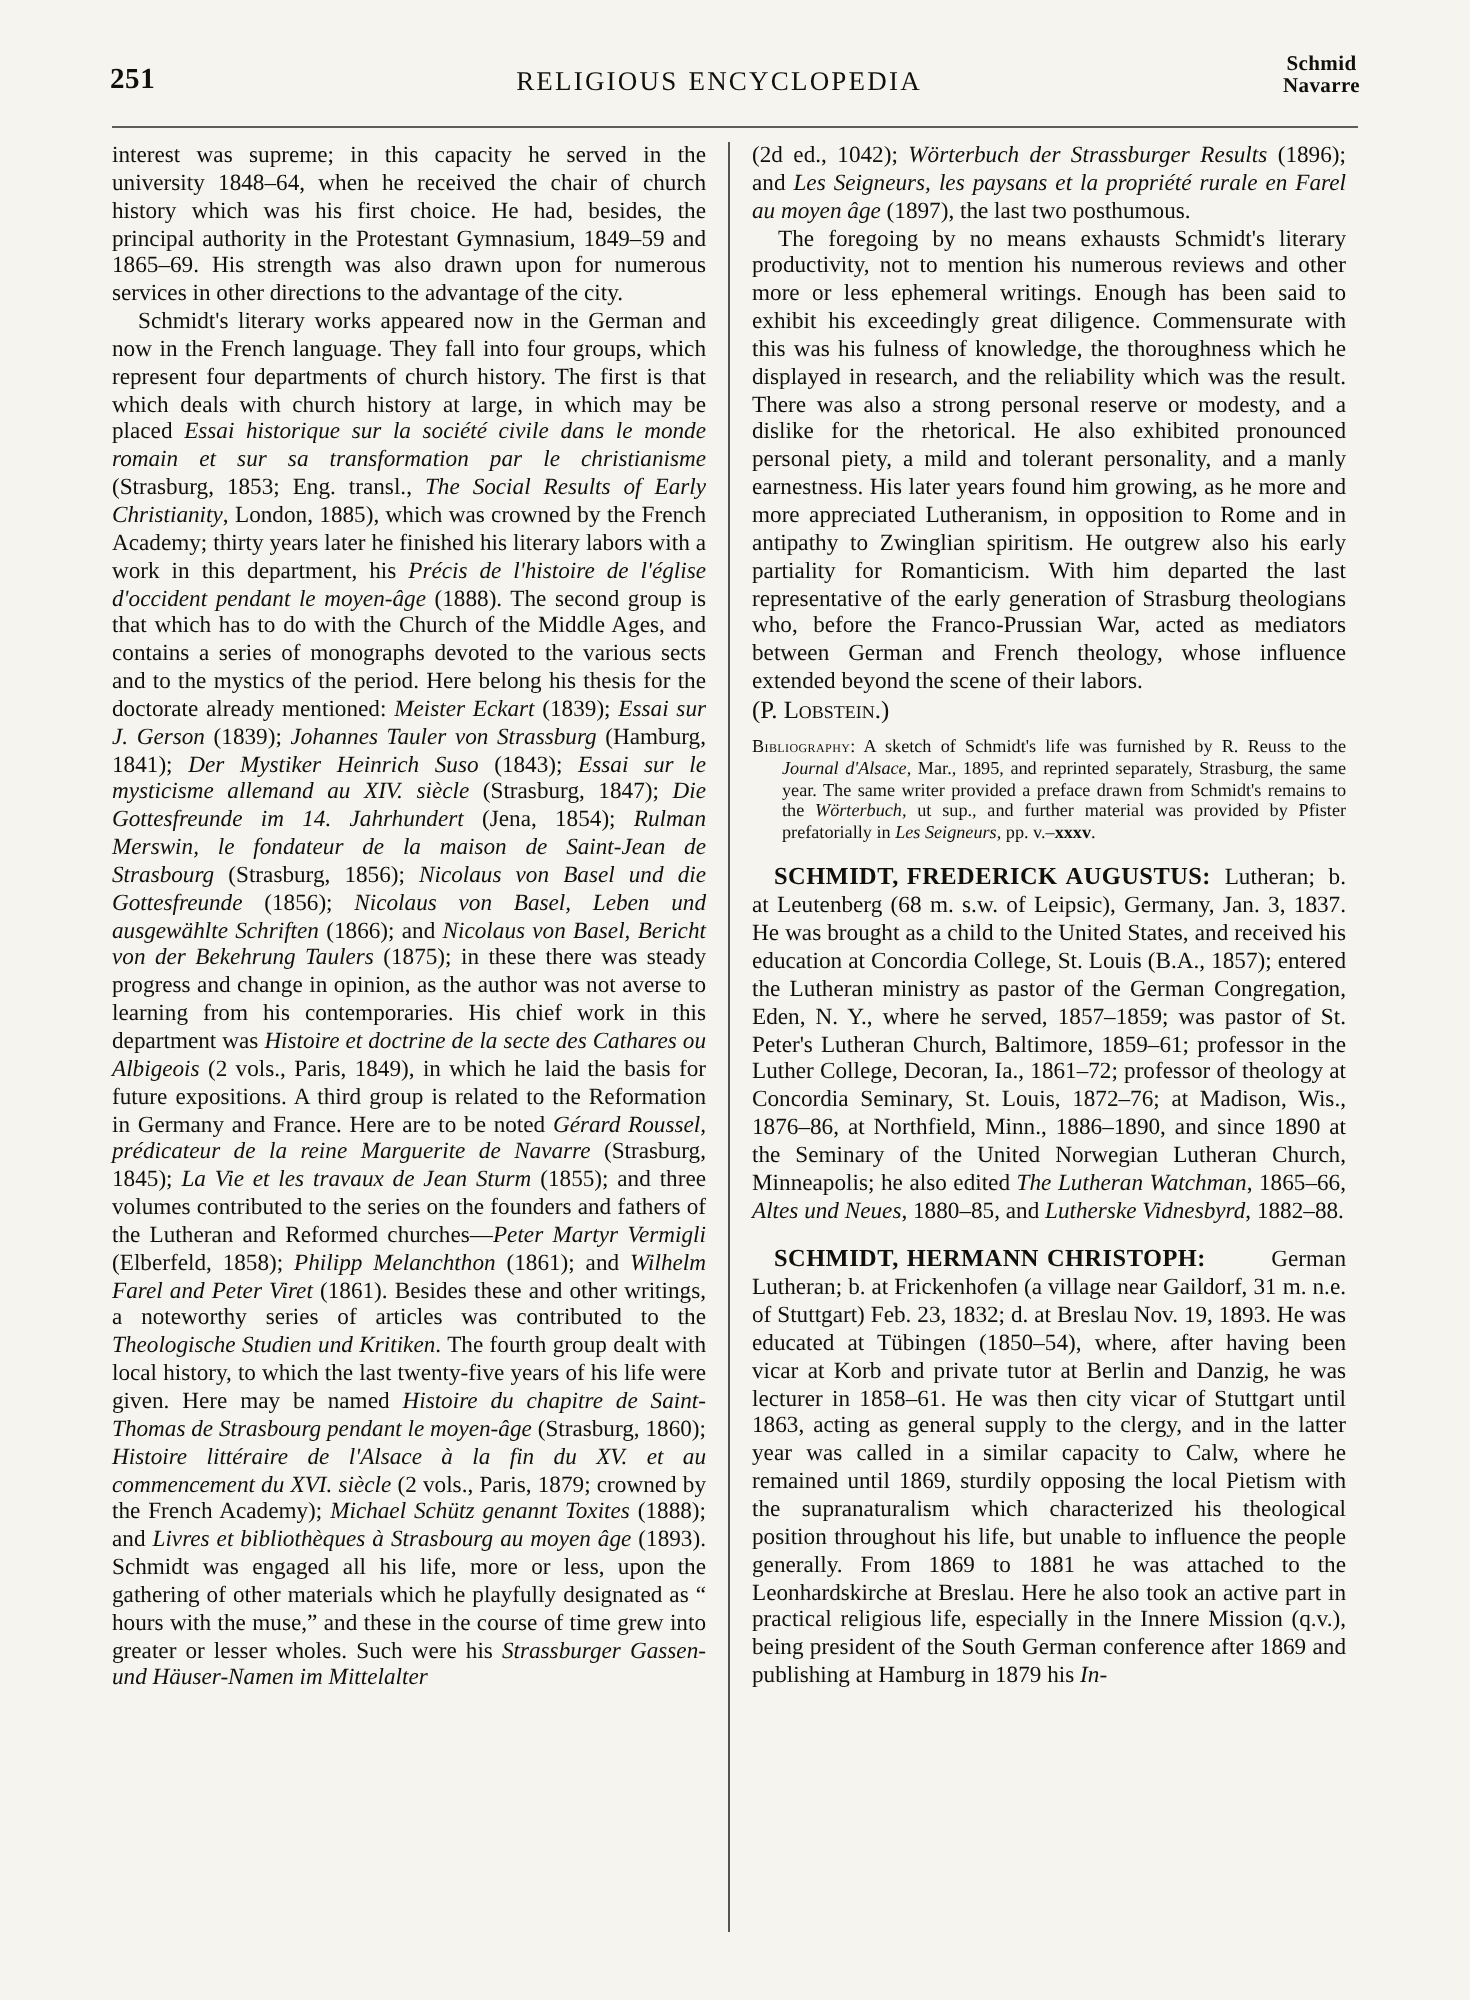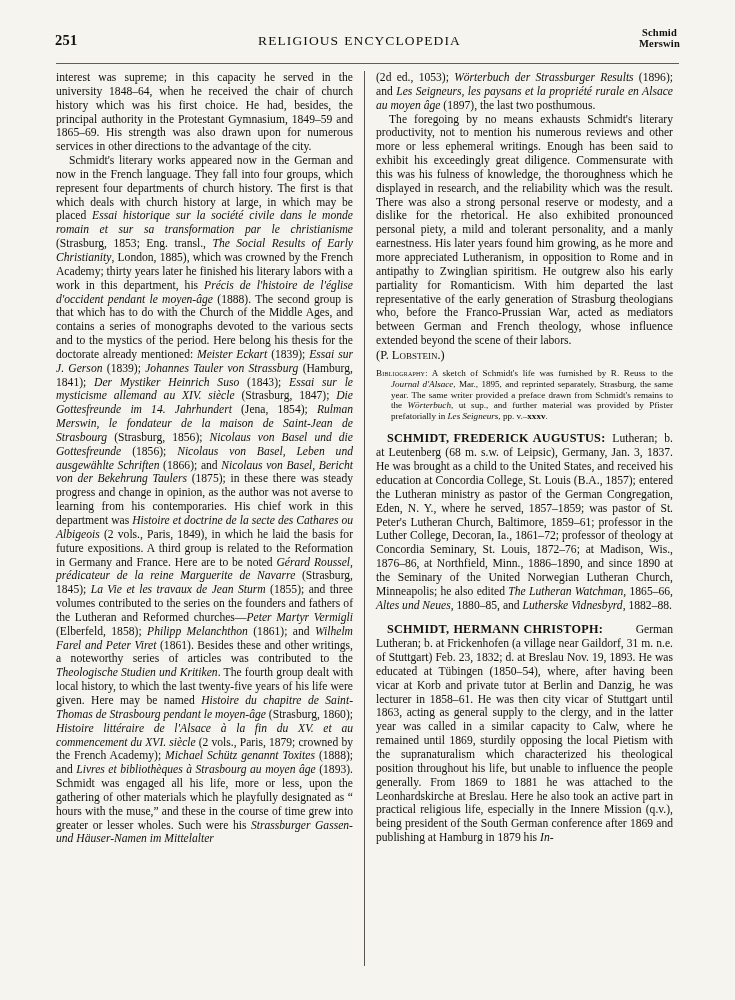--- a/index.html
+++ b/index.html
@@ -172,40 +172,40 @@
 
 <div class="page">
 
   <div class="running-head">
     <div class="folio">251</div>
     <div class="head-title">
       <span>RELIGIOUS</span><span class="gap"></span><span>ENCYCLOPEDIA</span>
     </div>
     <div class="head-entry">
       <div>Schmid</div>
-      <div>Merswin</div>
+      <div>Navarre</div>
     </div>
   </div>
 
   <div class="head-rule"></div>
 
   <div class="columns">
     <div class="col-rule"></div>
 
     <div class="col col-left">
 
       <p>interest was supreme; in this capacity he served in the university 1848–64, when he received the chair of church history which was his first choice.  He had, besides, the principal authority in the Protestant Gymnasium, 1849–59 and 1865–69.  His strength was also drawn upon for numerous services in other directions to the advantage of the city.</p>
 
       <p class="indent"><span>Schmidt's literary works appeared now in the German and now in the French language.  They fall into four groups, which represent four departments of church history.  The first is that which deals with church history at large, in which may be placed </span><i>Essai historique sur la société civile dans le monde romain et sur sa transformation par le christianisme</i><span> (Strasburg, 1853; Eng. transl., </span><i>The Social Results of Early Christianity</i><span>, London, 1885), which was crowned by the French Academy; thirty years later he finished his literary labors with a work in this department, his </span><i>Précis de l'histoire de l'église d'occident pendant le moyen-âge</i><span> (1888).  The second group is that which has to do with the Church of the Middle Ages, and contains a series of monographs devoted to the various sects and to the mystics of the period.  Here belong his thesis for the doctorate already mentioned: </span><i>Meister Eckart</i><span> (1839); </span><i>Essai sur J. Gerson</i><span> (1839); </span><i>Johannes Tauler von Strassburg</i><span> (Hamburg, 1841); </span><i>Der Mystiker Heinrich Suso</i><span> (1843); </span><i>Essai sur le mysticisme allemand au XIV. siècle</i><span> (Strasburg, 1847); </span><i>Die Gottesfreunde im 14. Jahrhundert</i><span> (Jena, 1854); </span><i>Rulman Merswin, le fondateur de la maison de Saint-Jean de Strasbourg</i><span> (Strasburg, 1856); </span><i>Nicolaus von Basel und die Gottesfreunde</i><span> (1856); </span><i>Nicolaus von Basel, Leben und ausgewählte Schriften</i><span> (1866); and </span><i>Nicolaus von Basel, Bericht von der Bekehrung Taulers</i><span> (1875); in these there was steady progress and change in opinion, as the author was not averse to learning from his contemporaries.  His chief work in this department was </span><i>Histoire et doctrine de la secte des Cathares ou Albigeois</i><span> (2 vols., Paris, 1849), in which he laid the basis for future expositions.  A third group is related to the Reformation in Germany and France.  Here are to be noted </span><i>Gérard Roussel, prédicateur de la reine Marguerite de Navarre</i><span> (Strasburg, 1845); </span><i>La Vie et les travaux de Jean Sturm</i><span> (1855); and three volumes contributed to the series on the founders and fathers of the Lutheran and Reformed churches—</span><i>Peter Martyr Vermigli</i><span> (Elberfeld, 1858); </span><i>Philipp Melanchthon</i><span> (1861); and </span><i>Wilhelm Farel and Peter Viret</i><span> (1861).  Besides these and other writings, a noteworthy series of articles was contributed to the </span><i>Theologische Studien und Kritiken</i><span>.  The fourth group dealt with local history, to which the last twenty-five years of his life were given.  Here may be named </span><i>Histoire du chapitre de Saint-Thomas de Strasbourg pendant le moyen-âge</i><span> (Strasburg, 1860); </span><i>Histoire littéraire de l'Alsace à la fin du XV. et au commencement du XVI. siècle</i><span> (2 vols., Paris, 1879; crowned by the French Academy); </span><i>Michael Schütz genannt Toxites</i><span> (1888); and </span><i>Livres et bibliothèques à Strasbourg au moyen âge</i><span> (1893).  Schmidt was engaged all his life, more or less, upon the gathering of other materials which he playfully designated as “ hours with the muse,” and these in the course of time grew into greater or lesser wholes.  Such were his </span><i>Strassburger Gassen- und Häuser-Namen im Mittelalter</i></p>
 
     </div>
 
     <div class="col col-right">
 
-      <p><span>(2d ed., 1053); </span><i>Wörterbuch der Strassburger Results</i><span> (1896); and </span><i>Les Seigneurs, les paysans et la propriété rurale en Alsace au moyen âge</i><span> (1897), the last two posthumous.</span></p>
+      <p><span>(2d ed., 1042); </span><i>Wörterbuch der Strassburger Results</i><span> (1896); and </span><i>Les Seigneurs, les paysans et la propriété rurale en Farel au moyen âge</i><span> (1897), the last two posthumous.</span></p>
 
       <p class="indent">The foregoing by no means exhausts Schmidt's literary productivity, not to mention his numerous reviews and other more or less ephemeral writings.  Enough has been said to exhibit his exceedingly great diligence.  Commensurate with this was his fulness of knowledge, the thoroughness which he displayed in research, and the reliability which was the result.   There was also a strong personal reserve or modesty, and a dislike for the rhetorical.  He also exhibited pronounced personal piety, a mild and tolerant personality, and a manly earnestness.  His later years found him growing, as he more and more appreciated Lutheranism, in opposition to Rome and in antipathy to Zwinglian spiritism.  He outgrew also his early partiality for Romanticism.  With him departed the last representative of the early generation of Strasburg theologians who, before the Franco-Prussian War, acted as mediators between German and French theology, whose influence extended beyond the scene of their labors.</p>
 
       <p class="byline"><span class="sc">(P. Lobstein.)</span></p>
 
       <p class="biblio"><span class="lbl">Bibliography</span><span>: A sketch of Schmidt's life was furnished by R. Reuss to the </span><i>Journal d'Alsace</i><span>, Mar., 1895, and reprinted separately, Strasburg, the same year.  The same writer provided a preface drawn from Schmidt's remains to the </span><i>Wörterbuch</i><span>, ut sup., and further material was provided by Pfister prefatorially in </span><i>Les Seigneurs</i><span>, pp. v.–</span><b>xxxv</b><span>.</span></p>
 
       <div class="entry">
         <p class="indent"><span class="entry-head"><span>SCHMIDT,</span><span class="sp"></span><span>FREDERICK</span><span class="sp"></span><span>AUGUSTUS:</span></span><span> Lutheran; b. at Leutenberg (68 m. s.w. of Leipsic), Germany, Jan. 3, 1837.  He was brought as a child to the United States, and received his education at Concordia College, St. Louis (B.A., 1857); entered the Lutheran ministry as pastor of the German Congregation, Eden, N. Y., where he served, 1857–1859; was pastor of St. Peter's Lutheran Church, Baltimore, 1859–61; professor in the Luther College, Decoran, Ia., 1861–72; professor of theology at Concordia Seminary, St. Louis, 1872–76; at Madison, Wis., 1876–86, at Northfield, Minn., 1886–1890, and since 1890 at the Seminary of the United Norwegian Lutheran Church, Minneapolis; he also edited </span><i>The Lutheran Watchman</i><span>, 1865–66, </span><i>Altes und Neues</i><span>, 1880–85, and </span><i>Lutherske Vidnesbyrd</i><span>, 1882–88.</span></p>
       </div>

